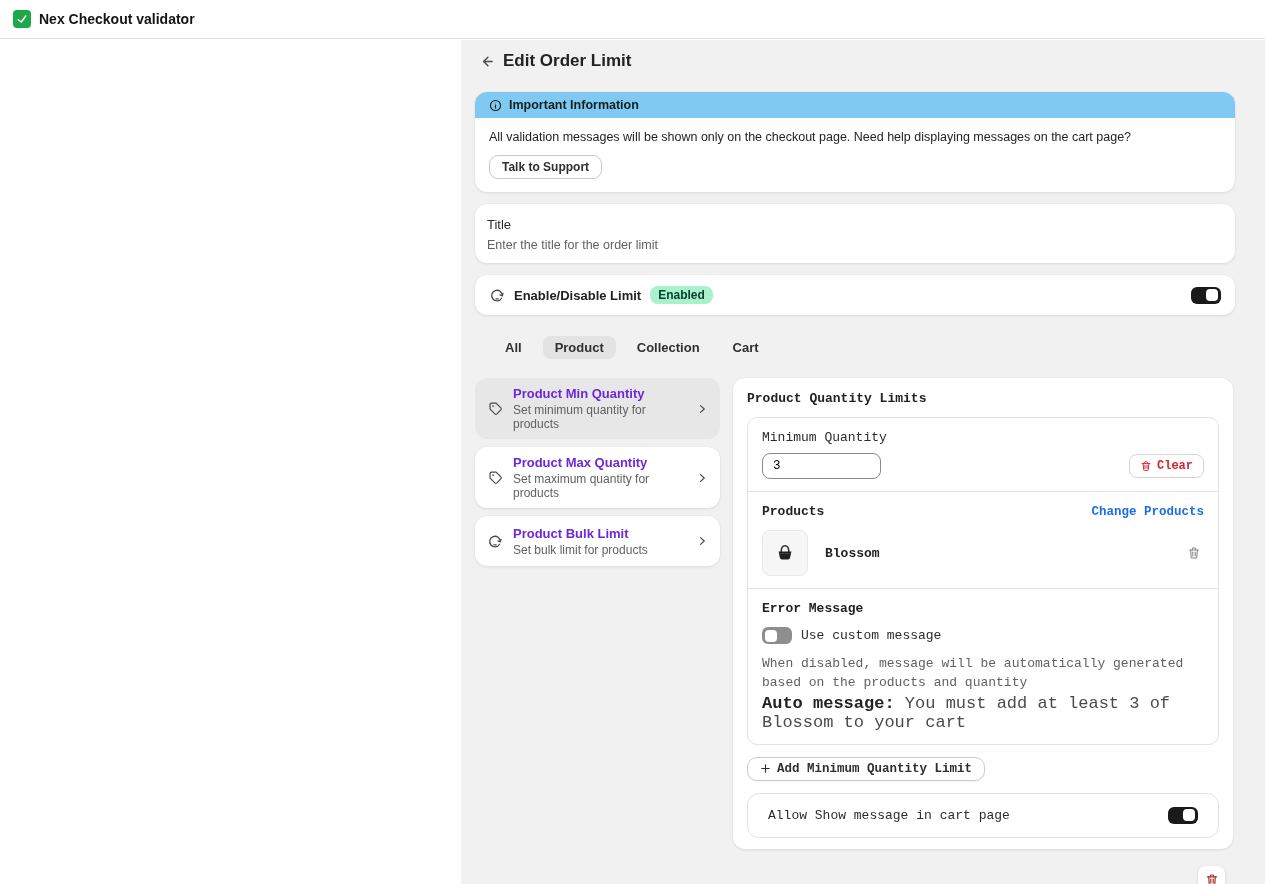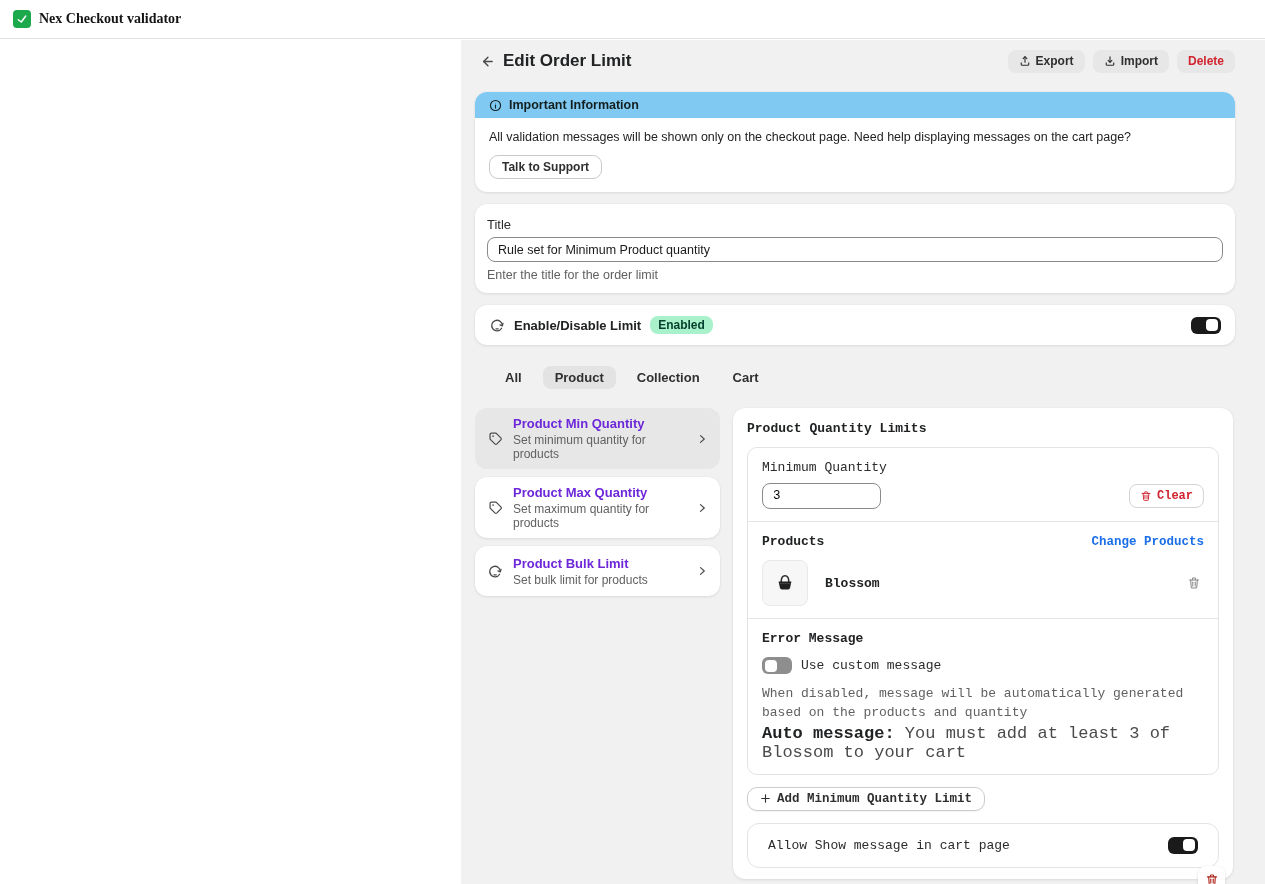--- a/index.html
+++ b/index.html
@@ -5,21 +5,21 @@
   * { box-sizing: border-box; }
   html,body { margin:0; padding:0; }
   body {
     width:1265px; height:884px; overflow:hidden; position:relative;
     font-family:"Liberation Sans", sans-serif; background:#ffffff; color:#1a1a1a;
     font-size:13px;
   }
   
   .topbar {
     height:39px; border-bottom:1px solid #e3e3e3; background:#fff;
-    display:flex; align-items:center; gap:8px; padding:0 13px;font-family:Liberation Serif, serif;
+    display:flex; align-items:center; gap:8px; padding:0 13px;
   }
   .app-icon {
     width:18px; height:18px; border-radius:4px; background:#1ba94c;
     display:grid; place-items:center; flex:0 0 auto;
   }
   .app-name { font-weight:700; font-size:14px; color:#141414; }
 
   
   .content {
     position:absolute; left:461px; top:40px; right:0; bottom:0;
@@ -186,61 +186,39 @@
   <div class="col">
 
     <div class="page-header">
       <div class="back-btn">
         <svg width="15" height="15" viewBox="0 0 16 16" fill="none" stroke="#4a4a4a" stroke-width="1.6" stroke-linecap="round" stroke-linejoin="round">
           <path d="M9.5 3.5 L5 8 L9.5 12.5"></path>
             <path d="M5.2 8 H14"></path>
         </svg>
       </div>
       <div class="page-title">Edit Order Limit</div>
-      <div class="header-actions">
-        <button class="btn">
-          <svg width="12" height="12" viewBox="0 0 16 16" fill="none" stroke="#302f2f" stroke-width="1.5" stroke-linecap="round" stroke-linejoin="round">
-            <path d="M8 9.5 V2.5"></path>
-              <path d="M5.5 4.8 L8 2.3 L10.5 4.8"></path>
-              <path d="M3 10.5 v2 a1.2 1.2 0 0 0 1.2 1.2 h7.6 a1.2 1.2 0 0 0 1.2 -1.2 v-2"></path>
-          </svg>
-          <span>Export</span>
-        </button>
-        <button class="btn">
-          <svg width="12" height="12" viewBox="0 0 16 16" fill="none" stroke="#302f2f" stroke-width="1.5" stroke-linecap="round" stroke-linejoin="round">
-            <path d="M8 2.5 V9.5"></path>
-              <path d="M5.5 7.2 L8 9.7 L10.5 7.2"></path>
-              <path d="M3 10.5 v2 a1.2 1.2 0 0 0 1.2 1.2 h7.6 a1.2 1.2 0 0 0 1.2 -1.2 v-2"></path>
-          </svg>
-          <span>Import</span>
-        </button>
-        <button class="btn danger">
-          <span>Delete</span>
-        </button>
-      </div>
     </div>
 
     <div class="card banner">
       <div class="banner-head">
         <svg width="13" height="13" viewBox="0 0 16 16" fill="none" stroke="#14201f" stroke-width="1.4">
           <circle cx="8" cy="8" r="6.2"></circle>
             <path d="M8 7.4 V11" stroke-linecap="round"></path>
             <circle cx="8" cy="5" r="0.5" fill="#14201f" stroke="none"></circle>
         </svg>
         <span>Important Information</span>
       </div>
       <div class="banner-body">
         <div class="banner-text">All validation messages will be shown only on the checkout page. Need help displaying messages on the cart page?</div>
         <button class="pill-btn">Talk to Support</button>
       </div>
     </div>
 
     <div class="card title-card">
       <div class="field-label">Title</div>
-      <input class="text-input" type="text" value="Rule set for Minimum Product quantity" style="">
       <div class="help-text">Enter the title for the order limit</div>
     </div>
 
     <div class="card enable-card">
       <svg width="16" height="16" viewBox="0 0 16 16" fill="none" stroke="#4a4a4a" stroke-width="1.3" stroke-linecap="round">
         <path d="M12.6 11.2 A5.3 5.3 0 1 1 13.3 8.6"></path>
           <path d="M14 6.4 L13.3 8.8 L11 7.9" stroke-linejoin="round"></path>
           <path d="M7 11.8 h2.2"></path>
       </svg>
       <span class="enable-label">Enable/Disable Limit</span>

